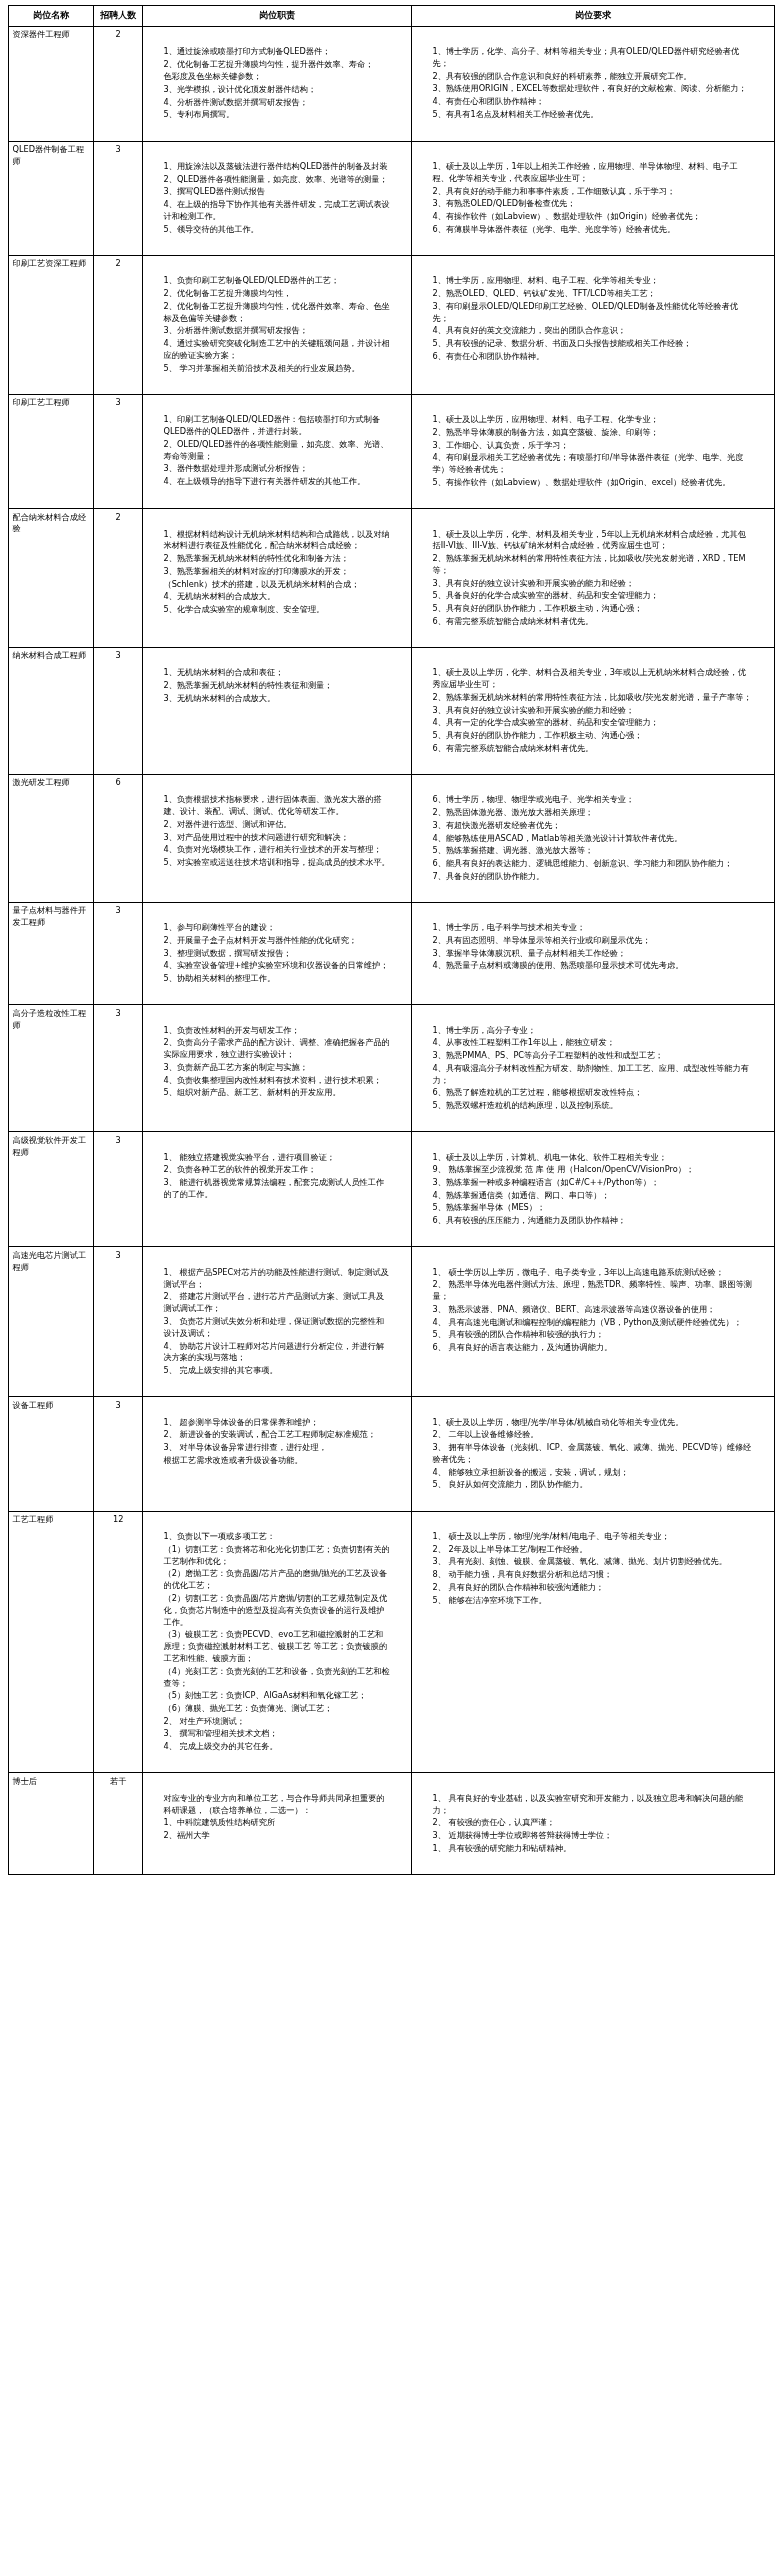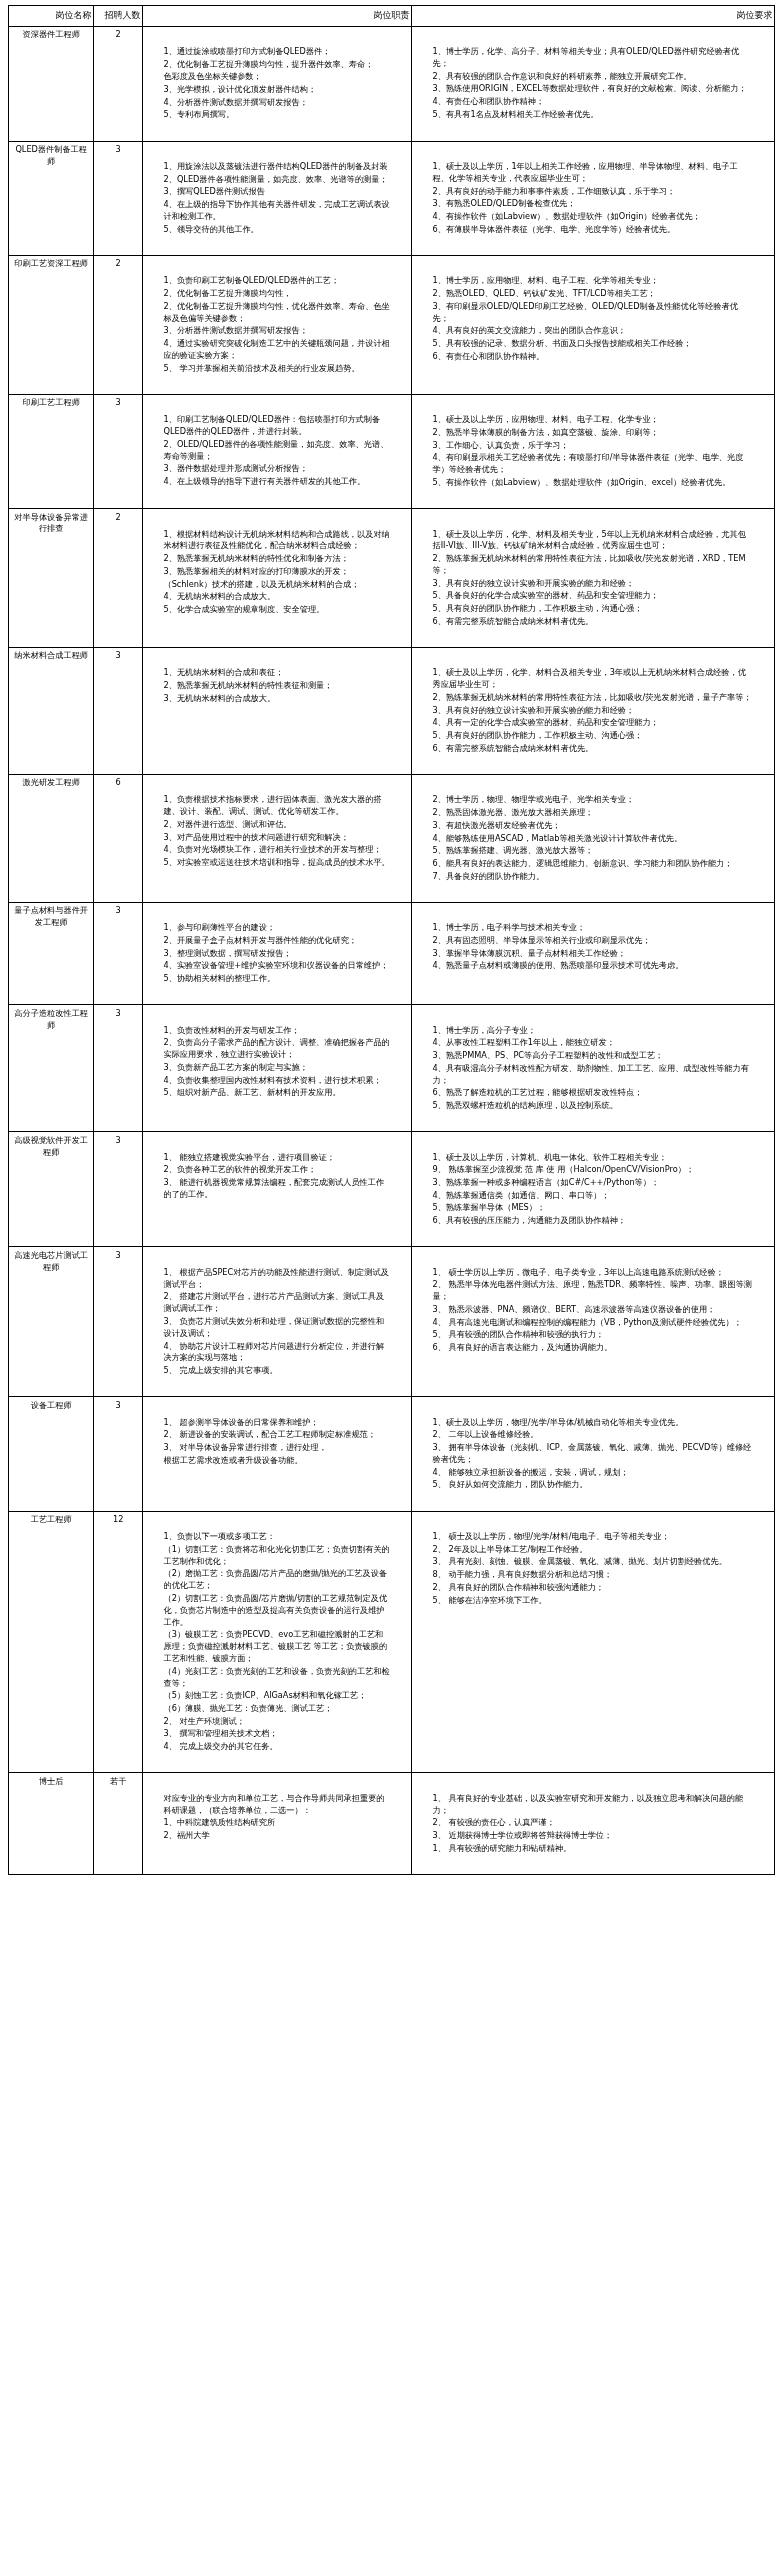--- a/index.html
+++ b/index.html
@@ -1,25 +1,25 @@
 <!DOCTYPE html>
 <html style="font-size:13px"><head>
 <meta charset="utf-8">
 <style>
   html,body{margin:0;padding:0;background:#fff;}
   body{font-family:"DejaVu Sans","Liberation Sans",sans-serif;}
   .page{width:784px;min-height:2576px;position:relative;background:#fff;}
   table.jobs{border-collapse:collapse;width:767px;margin:4.9px 8.2px 0 8.2px;table-layout:fixed;}
   table.jobs td,table.jobs th{border:0.8px solid #000;vertical-align:top;padding:2.4px 3.3px;font-size:8.2px;line-height:1.45;color:#000;}
-  table.jobs th{text-align:right;font-weight:normal;font-size:9px;vertical-align:middle;padding:3.3px 1.6px;}
+  table.jobs th{text-align:center;font-weight:bold;font-size:9px;vertical-align:middle;padding:3.3px 1.6px;}
   .c-name{width:85px;}
   .c-num{width:49px;}
   .c-duty{width:269px;}
   .c-req{width:auto;}
-  td.name{text-align:center;vertical-align:middle;font-size:9px;}
+  td.name{vertical-align:middle;font-size:9px;}
   td.num{text-align:center;vertical-align:middle;font-size:9px;}
   ol,ul{margin:17px;padding:0;list-style:none;}
   li{margin:0 0 0.8px 0;}
   .req-cell ol li,.duty-cell ol li{text-indent:0;}
 </style>
 </head>
 <body>
 
 <div class="page">
   <table class="jobs">
@@ -122,21 +122,21 @@
             <ol>
               <li>1、硕士及以上学历，应用物理、材料、电子工程、化学专业；</li>
               <li>2、熟悉半导体薄膜的制备方法，如真空蒸镀、旋涂、印刷等；</li>
               <li>3、工作细心、认真负责，乐于学习；</li>
               <li>4、有印刷显示相关工艺经验者优先；有喷墨打印/半导体器件表征（光学、电学、光度学）等经验者优先；</li>
               <li>5、有操作软件（如Labview）、数据处理软件（如Origin、excel）经验者优先。</li>
             </ol>
           </td>
         </tr>
         <tr>
-          <td class="name">对半导体设备异常进行排查</td>
+          <td class="name">配合纳米材料合成经验</td>
           <td class="num">2</td>
           <td class="duty-cell">
             <ol>
               <li>1、根据材料结构设计无机纳米材料结构和合成路线，以及对纳米材料进行表征及性能优化，配合纳米材料合成经验；</li>
               <li>2、熟悉掌握无机纳米材料的特性优化和制备方法；</li>
               <li>3、熟悉掌握相关的材料对应的打印薄膜水的开发；</li>
               <li>（Schlenk）技术的搭建，以及无机纳米材料的合成；</li>
               <li>4、无机纳米材料的合成放大。</li>
               <li>5、化学合成实验室的规章制度、安全管理。</li>
             </ol>
@@ -180,21 +180,21 @@
             <ol>
               <li>1、负责根据技术指标要求，进行固体表面、激光发大器的搭建、设计、装配、调试、测试、优化等研发工作。</li>
               <li>2、对器件进行选型、测试和评估。</li>
               <li>3、对产品使用过程中的技术问题进行研究和解决；</li>
               <li>4、负责对光场模块工作，进行相关行业技术的开发与整理；</li>
               <li>5、对实验室或运送往技术培训和指导，提高成员的技术水平。</li>
             </ol>
           </td>
           <td class="req-cell">
             <ol>
-              <li>2、博士学历，物理、物理学或光电子、光学相关专业；</li>
+              <li>6、博士学历，物理、物理学或光电子、光学相关专业；</li>
               <li>2、熟悉固体激光器、激光放大器相关原理；</li>
               <li>3、有超快激光器研发经验者优先；</li>
               <li>4、能够熟练使用ASCAD，Matlab等相关激光设计计算软件者优先。</li>
               <li>5、熟练掌握搭建、调光器、激光放大器等；</li>
               <li>6、能具有良好的表达能力、逻辑思维能力、创新意识、学习能力和团队协作能力；</li>
               <li>7、具备良好的团队协作能力。</li>
             </ol>
           </td>
         </tr>
         <tr>

